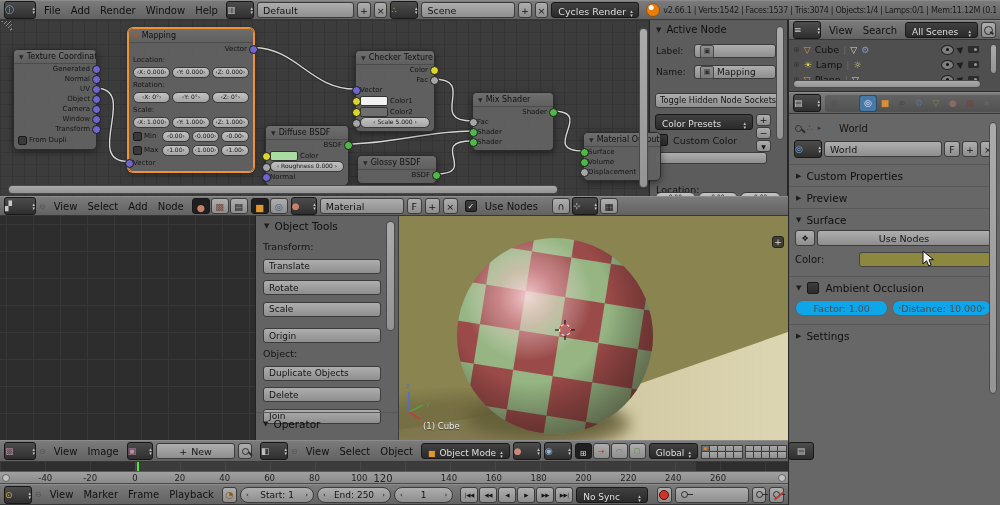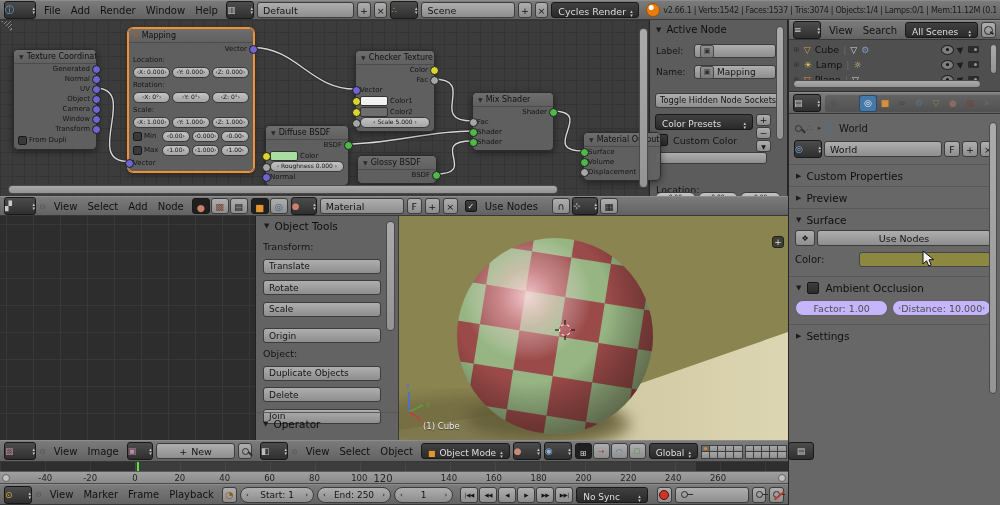--- a/index.html
+++ b/index.html
@@ -7,21 +7,21 @@
           font-family:"DejaVu Sans",sans-serif;color:#141414;cursor:default}
   .abs{position:absolute;box-sizing:border-box}
   .flex{display:flex;align-items:center}
   .hdr{background:linear-gradient(#7b7b7b,#626262);border-top:1px solid #8c8c8c;border-bottom:1px solid #383838;
        display:flex;align-items:center;gap:3px;padding:0 4px;box-sizing:border-box}
   .menu{font-size:10px;color:#111;padding:0 5px;white-space:nowrap}
   .btn{background:linear-gradient(#aeaeae,#8e8e8e);border:1px solid #3c3c3c;border-radius:3px;color:#141414;
        font-size:9.5px;display:inline-flex;align-items:center;justify-content:center;height:16px;
        box-sizing:border-box;padding:0 5px;white-space:nowrap}
   .pill{border-radius:9px}
-  .dis{background:#c4b5fd;color:#4c4c4c;border-color:#606060}
+  .dis{background:#0ea5e9;color:#4c4c4c;border-color:#606060}
   .dd{background:linear-gradient(#404040,#2a2a2a);border:1px solid #191919;border-radius:3px;color:#dedede;
       font-size:9.5px;display:inline-flex;align-items:flex-end;height:16px;box-sizing:border-box;padding:0 6px;white-space:nowrap}
   .ud{display:inline-flex;flex-direction:column;line-height:4px;font-size:5px;margin-left:auto;padding-left:4px;color:#c9c9c9}
   .etype{width:30px;height:16px;background:linear-gradient(#4c4c4c,#2f2f2f);border:1px solid #181818;border-radius:3px;
          display:inline-flex;align-items:center;justify-content:center;gap:2px;color:#c9c9c9;font-size:9px;flex:none}
   .sb{position:absolute;background:linear-gradient(#ababab,#949494);border:1px solid #4a4a4a;border-radius:4px;z-index:5}
   .tri{font-size:7px;color:#1d1d1d}
   .ptitle{font-size:10.5px;color:#0f0f0f;display:flex;align-items:center;gap:5px;padding:4px 7px}
   .plabel{font-size:10px;color:#141414}
   .ckbox{width:10px;height:10px;background:linear-gradient(#3e3e3e,#2b2b2b);border:1px solid #161616;border-radius:2px;

